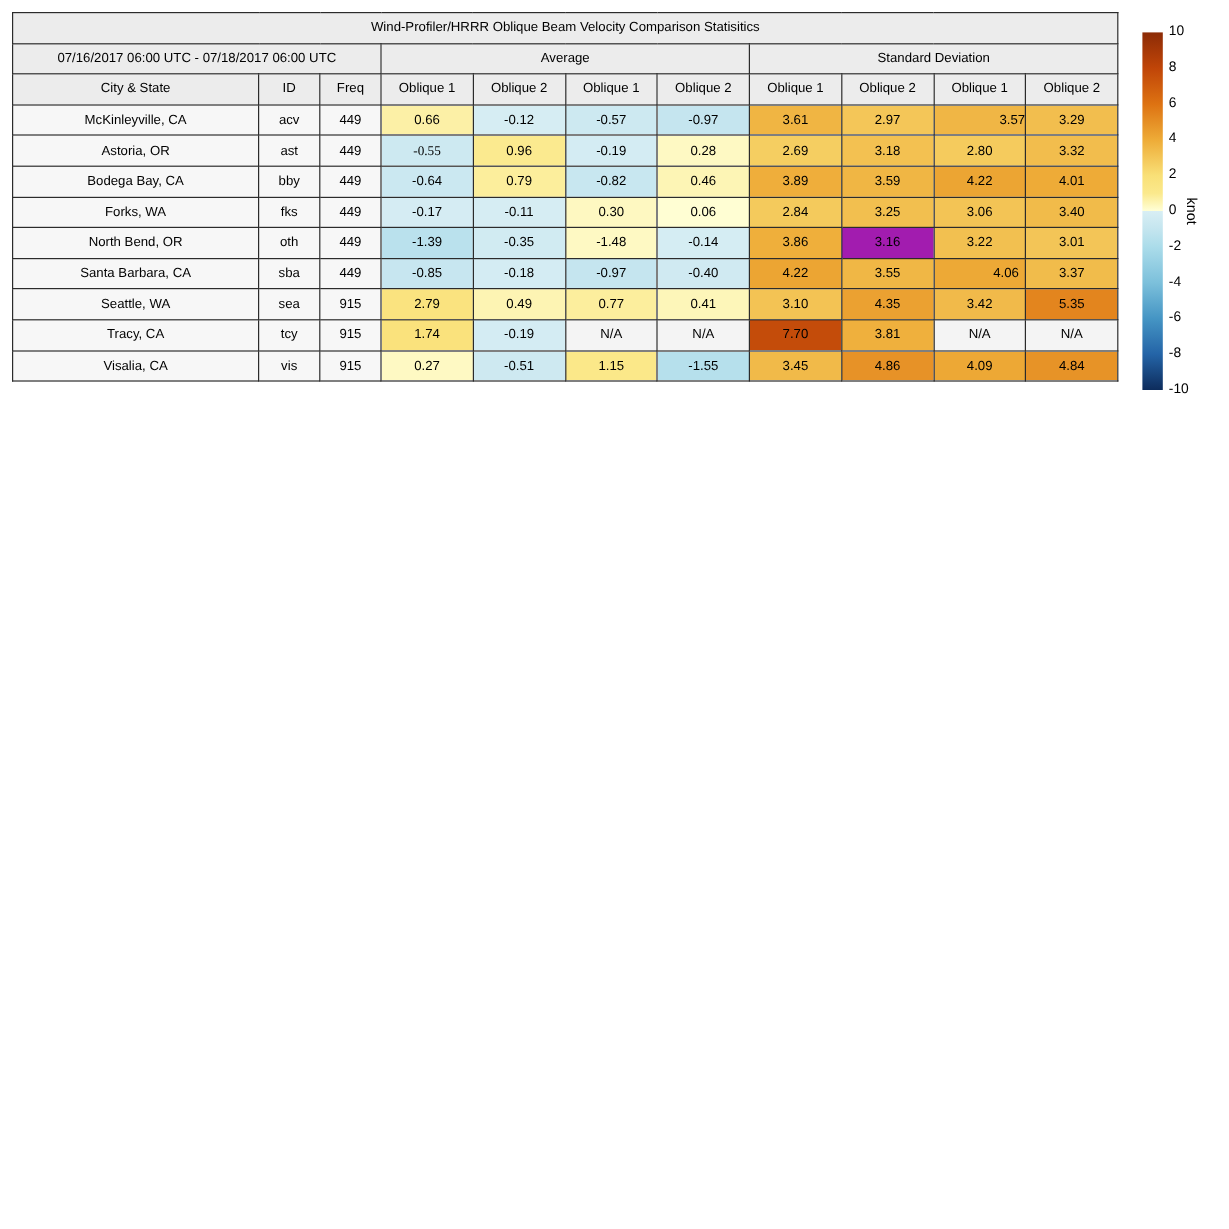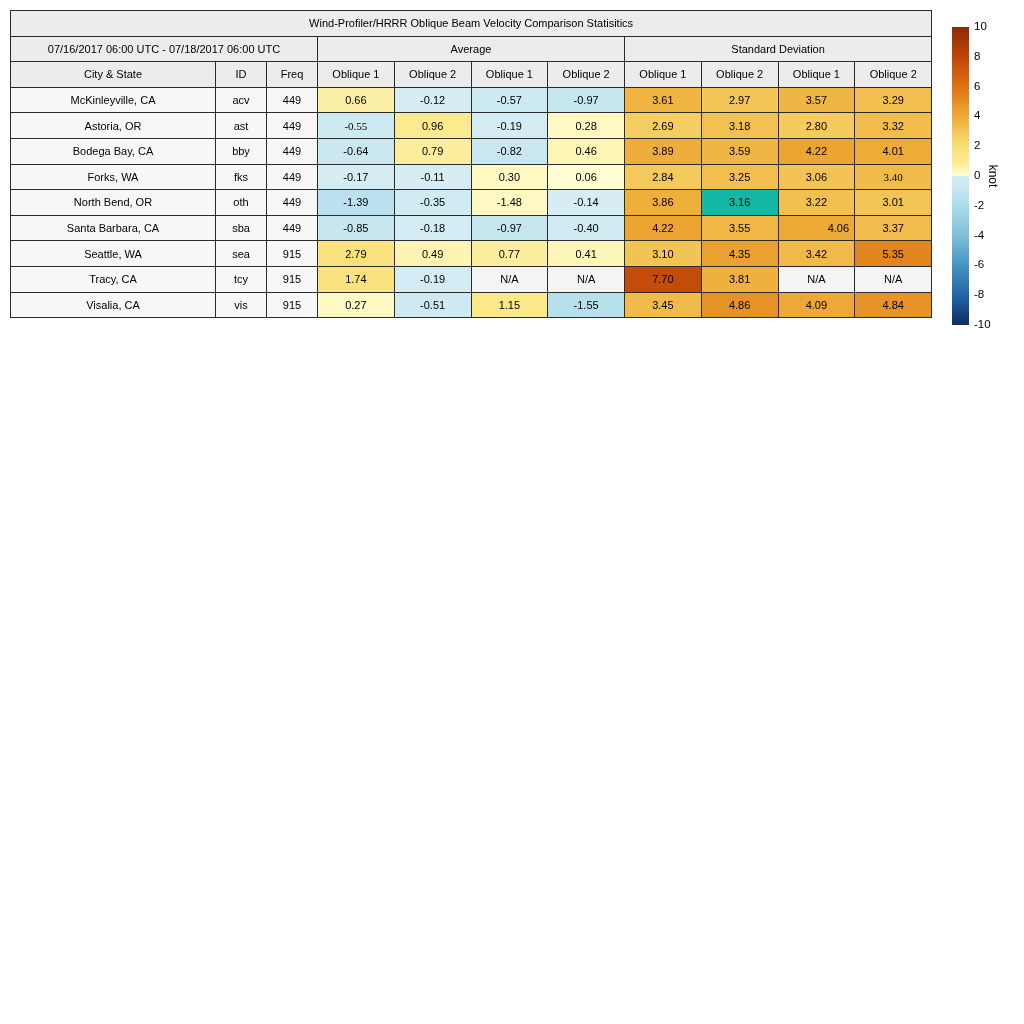--- a/index.html
+++ b/index.html
@@ -68,21 +68,21 @@
         <tr>
           <td class="lbl">McKinleyville, CA</td>
           <td class="lbl">acv</td>
           <td class="lbl">449</td>
           <td style="background: rgb(252, 240, 166);">0.66</td>
           <td style="background: rgb(214, 237, 243);">-0.12</td>
           <td style="background: rgb(205, 233, 241);">-0.57</td>
           <td style="background: rgb(197, 229, 239);">-0.97</td>
           <td style="background: rgb(240, 181, 67);">3.61</td>
           <td style="background: rgb(244, 198, 88);">2.97</td>
-          <td style="background: rgb(240, 182, 69);">3.57</td>
+          <td style="background: rgb(240, 182, 69); text-align: right;">3.57</td>
           <td style="background: rgb(242, 190, 78);">3.29</td>
         </tr>
         <tr>
           <td class="lbl">Astoria, OR</td>
           <td class="lbl">ast</td>
           <td class="lbl">449</td>
           <td style="background: rgb(205, 233, 241); font-family: Liberation Serif, serif;">-0.55</td>
           <td style="background: rgb(251, 234, 143);">0.96</td>
           <td style="background: rgb(212, 236, 243);">-0.19</td>
           <td style="background: rgb(254, 249, 195);">0.28</td>
@@ -108,32 +108,32 @@
           <td class="lbl">Forks, WA</td>
           <td class="lbl">fks</td>
           <td class="lbl">449</td>
           <td style="background: rgb(213, 236, 243);">-0.17</td>
           <td style="background: rgb(214, 237, 243);">-0.11</td>
           <td style="background: rgb(254, 248, 193);">0.30</td>
           <td style="background: rgb(255, 254, 211);">0.06</td>
           <td style="background: rgb(244, 202, 92);">2.84</td>
           <td style="background: rgb(242, 191, 79);">3.25</td>
           <td style="background: rgb(243, 196, 85);">3.06</td>
-          <td style="background: rgb(241, 187, 74); font-family: Liberation Serif, serif;">3.40</td>
+          <td style="background: rgb(241, 187, 74);">3.40</td>
         </tr>
         <tr>
           <td class="lbl">North Bend, OR</td>
           <td class="lbl">oth</td>
           <td class="lbl">449</td>
           <td style="background: rgb(186, 225, 237);">-1.39</td>
           <td style="background: rgb(209, 235, 242);">-0.35</td>
           <td style="background: #fef9c3; text-align: center;">-1.48</td>
           <td style="background: rgb(213, 237, 243);">-0.14</td>
           <td style="background: rgb(239, 175, 59);">3.86</td>
-          <td style="background: #14b8a6;">3.16</td>
+          <td style="background: #a21caf;">3.16</td>
           <td style="background: rgb(242, 192, 80);">3.22</td>
           <td style="background: rgb(243, 197, 87);">3.01</td>
         </tr>
         <tr>
           <td class="lbl">Santa Barbara, CA</td>
           <td class="lbl">sba</td>
           <td class="lbl">449</td>
           <td style="background: rgb(199, 230, 240);">-0.85</td>
           <td style="background: rgb(212, 236, 243);">-0.18</td>
           <td style="background: rgb(197, 229, 239);">-0.97</td>

